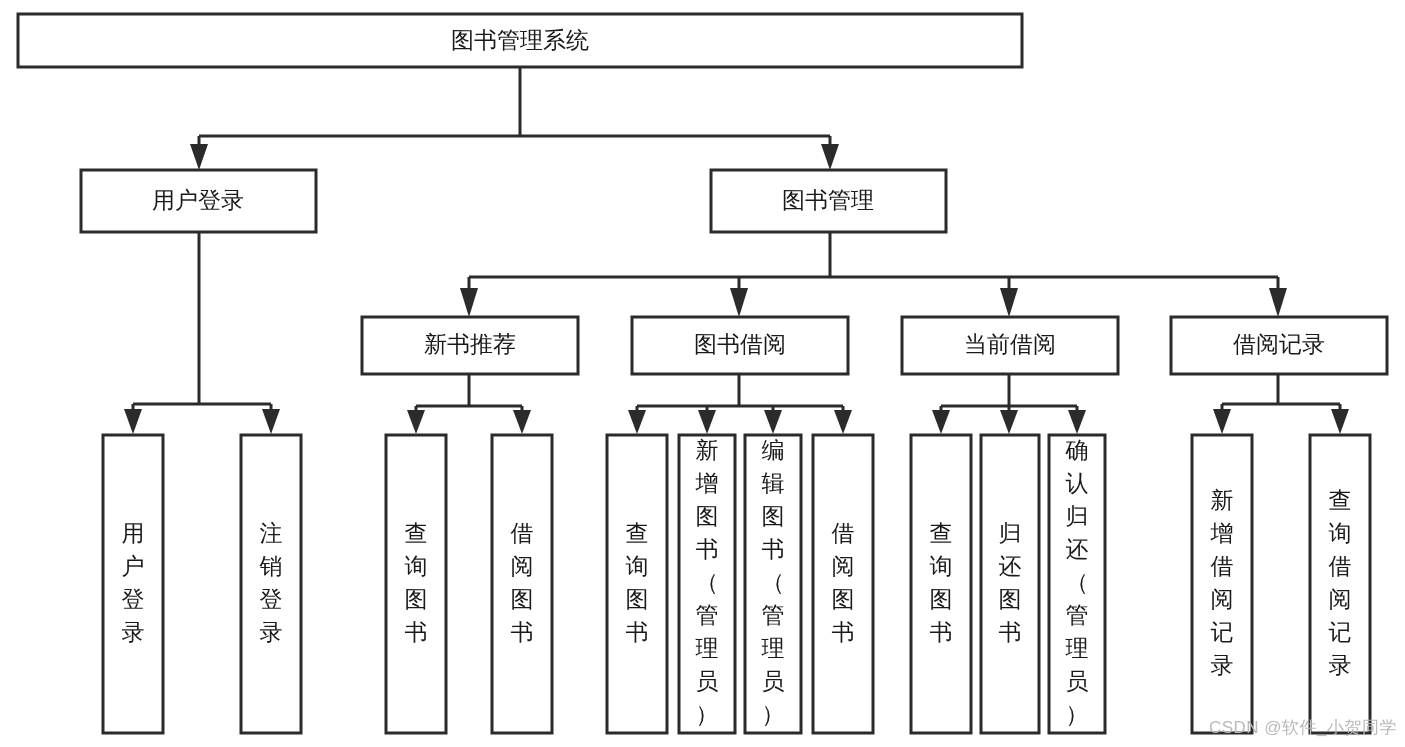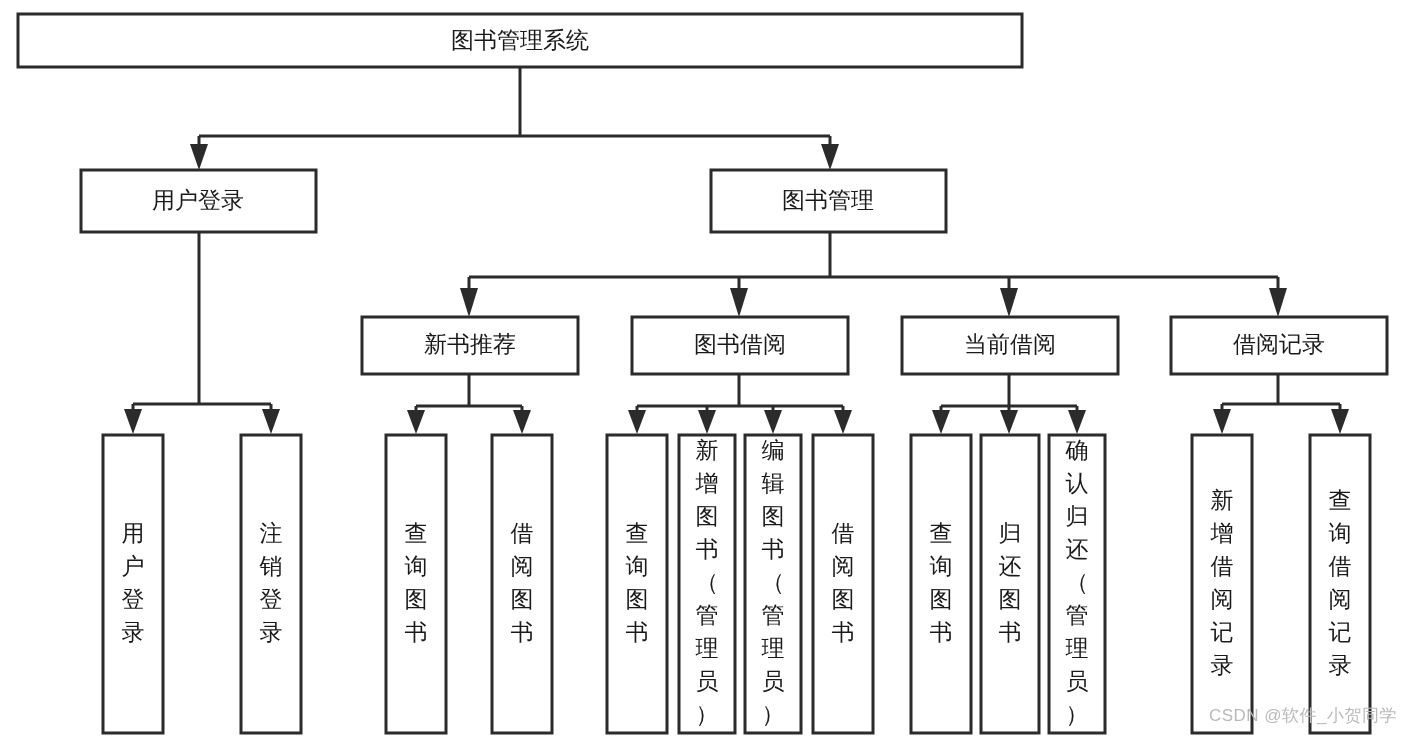--- a/index.html
+++ b/index.html
@@ -50,21 +50,21 @@
     stroke-width: 3;
     fill: none;
   }
   .arrow-head {
     fill: #2b2b2b;
     stroke: none;
   }
   .watermark {
     position: absolute;
     right: 8px;
-    bottom: 20px;
+    bottom: 8px;
     font-family: "Liberation Sans", "DejaVu Sans", sans-serif;
     font-size: 17px;
     color: #b9b9b9;
     letter-spacing: 0.5px;
     white-space: nowrap;
     pointer-events: none;
   }
 </style>
 </head>
 <body>

